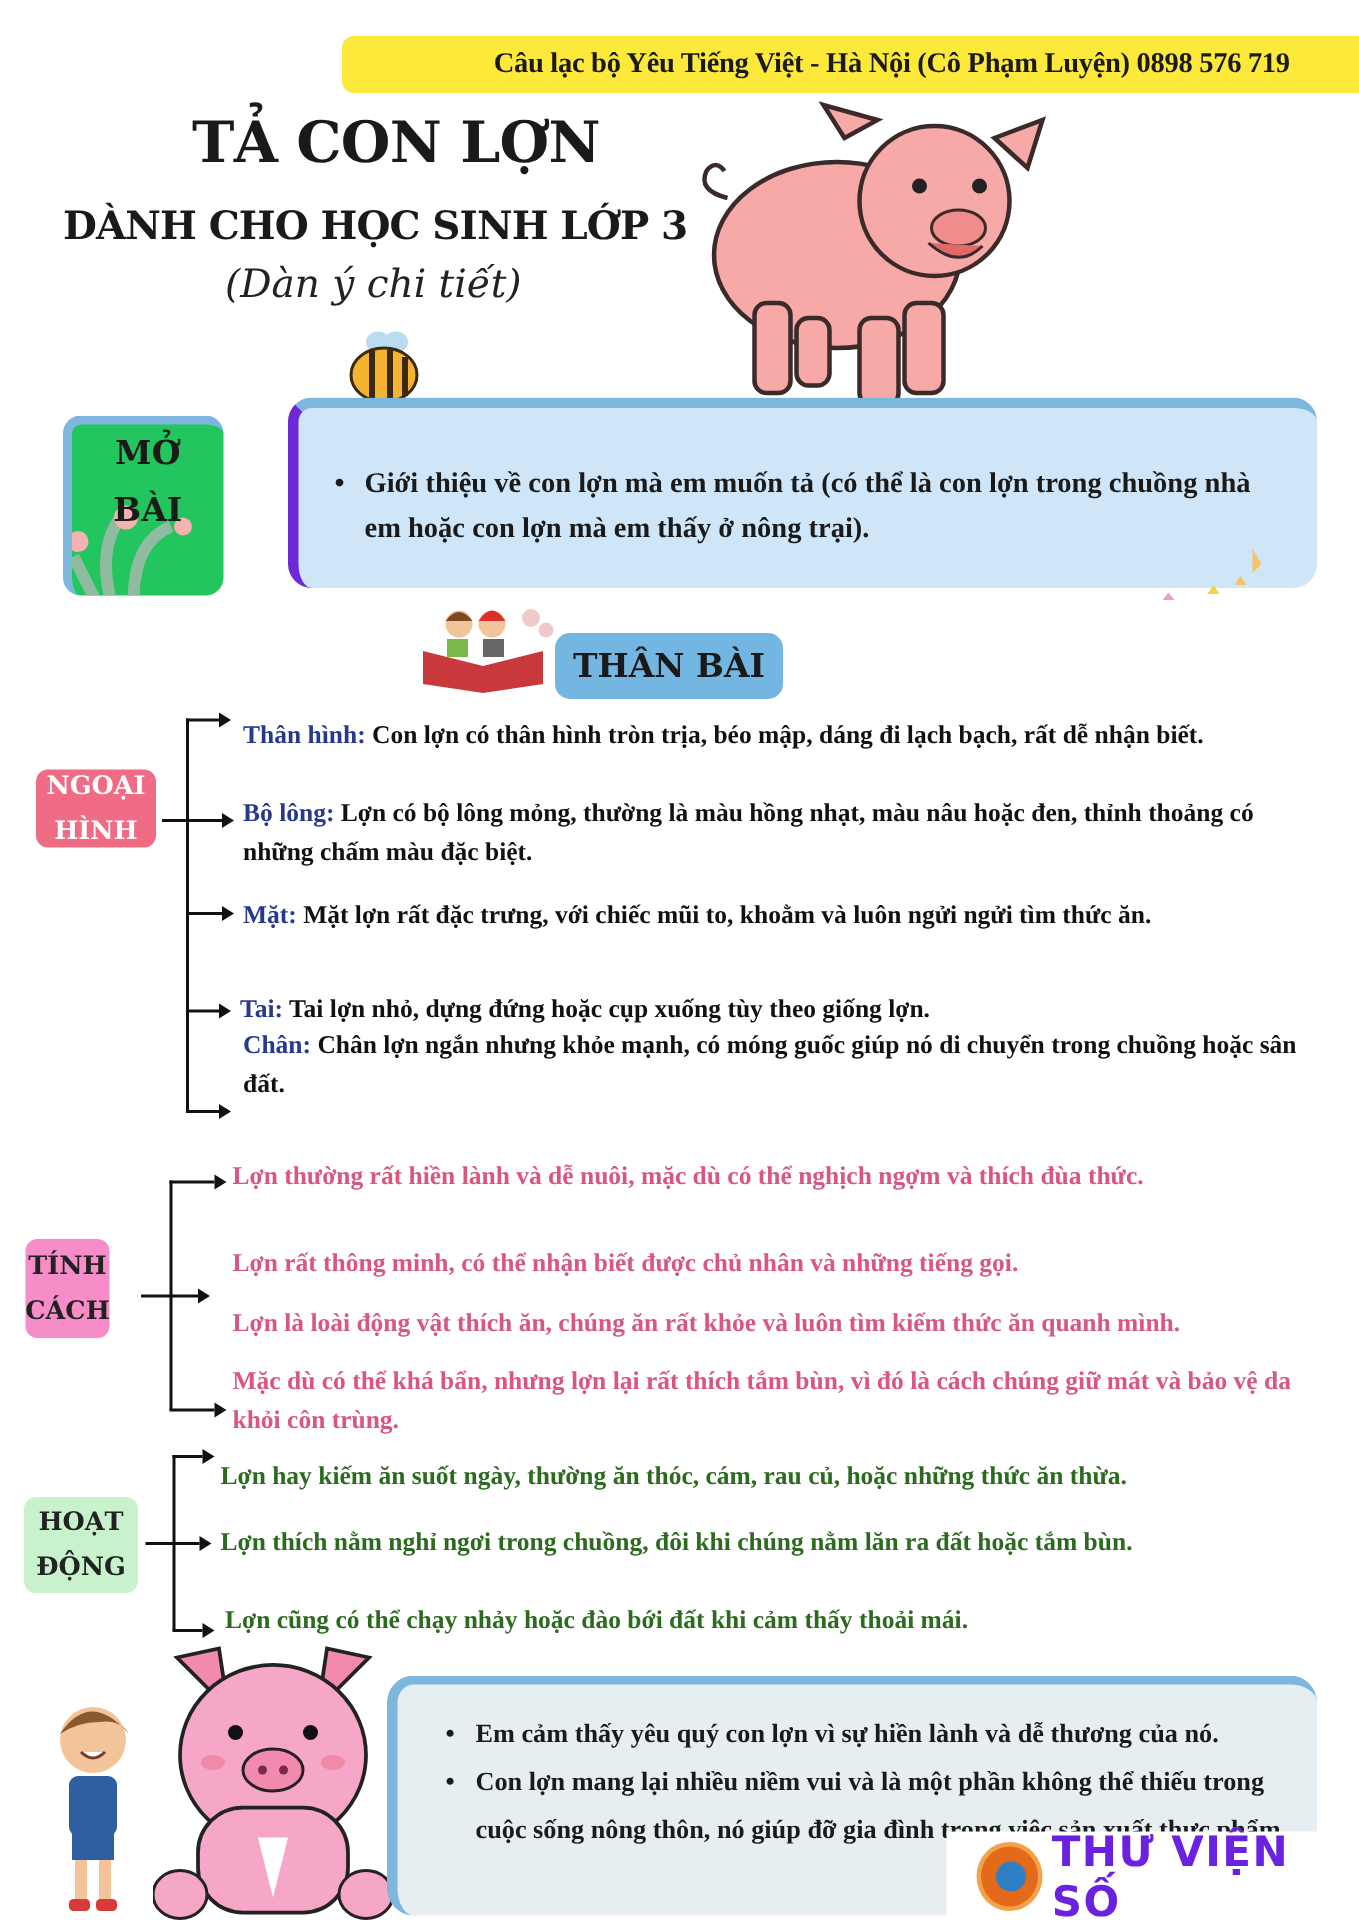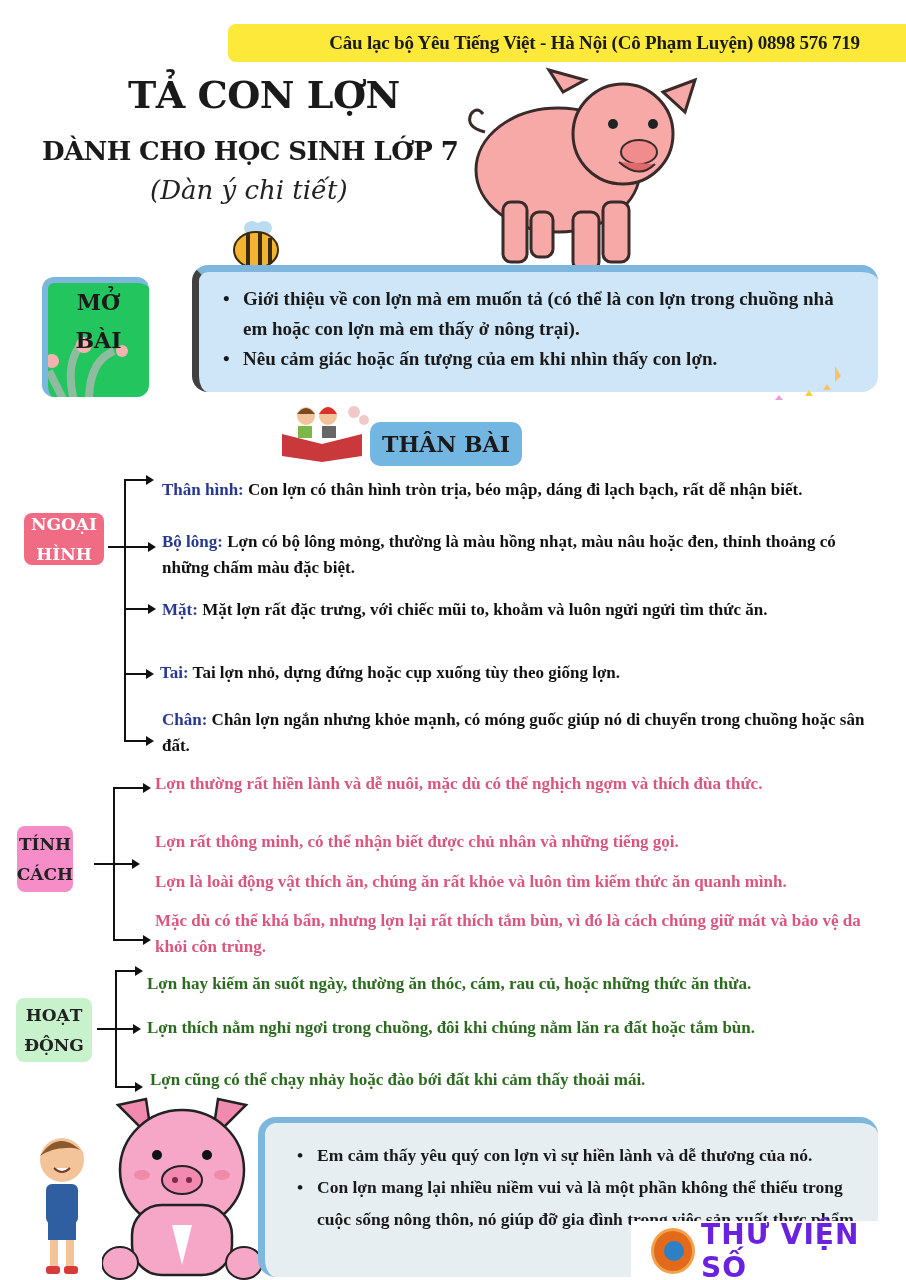--- a/index.html
+++ b/index.html
@@ -28,22 +28,22 @@
     border-top: 6px solid #7db7dd; border-left: 6px solid #7db7dd;
     display: flex; flex-direction: column; align-items: center; justify-content: flex-start;
     font-weight: bold; font-size: 22px; line-height: 38px; color: #1a1a1a; overflow: hidden;
   }
   .mo-label span { position: relative; z-index: 2; }
   .flower { position: absolute; left: -4px; bottom: -4px; width: 100px; height: 80px; z-index: 1; }
 
   .mo-box {
     left: 192px; top: 265px; width: 686px; height: 127px;
     background: #cfe6f8; border-radius: 16px;
-    border-top: 7px solid #7db7dd; border-left: 7px solid #404040;
-    padding: 12px 20px 0 22px;
+    border-top: 7px solid #7db7dd; border-left: 7px solid #6d28d9;
+    padding: 36px 20px 0 22px;
     font-family: "Liberation Serif", serif; font-weight: bold; font-size: 19px; line-height: 30px;
   }
   .bullet-list li { list-style: none; position: relative; padding-left: 22px; }
   .bullet-list li::before { content: "•"; position: absolute; left: 2px; top: 0; }
 
   
   .than-label {
     left: 370px; top: 422px; width: 152px; height: 44px;
     background: #74b6e2; border-radius: 10px;
     display: flex; align-items: center; justify-content: center;
@@ -95,21 +95,21 @@
   .kids { left: 278px; top: 402px; width: 92px; height: 60px; }
   .pig-small { left: 102px; top: 1095px; width: 160px; height: 185px; }
   .boy { left: 26px; top: 1128px; width: 70px; height: 152px; }
   .butterflies { left: 765px; top: 360px; width: 90px; height: 48px; }
 </style>
 </head>
 <body>
 
 <div class="abs banner">Câu lạc bộ Yêu Tiếng Việt - Hà Nội (Cô Phạm Luyện) 0898 576 719</div>
 <div class="abs title1">TẢ CON LỢN</div>
-<div class="abs title2">DÀNH CHO HỌC SINH LỚP 7</div>
+<div class="abs title2">DÀNH CHO HỌC SINH LỚP 3</div>
 <div class="abs subtitle">(Dàn ý chi tiết)</div>
 
 <svg class="abs pig-big" viewBox="0 0 240 215">
   <path d="M22 70 q-20 -5 -14 -18 q6 -8 12 0" fill="none" stroke="#3a2a2a" stroke-width="3"></path>
   <ellipse cx="95" cy="108" rx="82" ry="62" fill="#f7a9a8" stroke="#3a2a2a" stroke-width="3"></ellipse>
   <rect x="40" y="140" width="24" height="60" rx="8" fill="#f7a9a8" stroke="#3a2a2a" stroke-width="3"></rect>
   <rect x="68" y="150" width="22" height="45" rx="8" fill="#f7a9a8" stroke="#3a2a2a" stroke-width="3"></rect>
   <rect x="110" y="150" width="26" height="58" rx="8" fill="#f7a9a8" stroke="#3a2a2a" stroke-width="3"></rect>
   <rect x="140" y="140" width="26" height="60" rx="8" fill="#f7a9a8" stroke="#3a2a2a" stroke-width="3"></rect>
   <path d="M100 30 l-14 -22 l36 10 z" fill="#f7a9a8" stroke="#3a2a2a" stroke-width="3"></path>
@@ -135,21 +135,20 @@
     <circle cx="40" cy="24" r="8" fill="#f4b3b0"></circle>
     <circle cx="78" cy="30" r="6" fill="#f4b3b0"></circle>
   </svg>
   <span>MỞ</span>
   <span>BÀI</span>
 </div>
 
 <div class="abs mo-box">
   <ul class="bullet-list">
     <li>Giới thiệu về con lợn mà em muốn tả (có thể là con lợn trong chuồng nhà em hoặc con lợn mà em thấy ở nông trại).</li>
-    <li>Nêu cảm giác hoặc ấn tượng của em khi nhìn thấy con lợn.</li>
   </ul>
 </div>
 
 <svg class="abs butterflies" viewBox="0 0 90 48">
   <path d="M70 6 l6 10 l-6 6 z" fill="#f6c26a"></path>
   <path d="M40 36 l4 -6 l4 6 z" fill="#f2d24a"></path>
   <path d="M10 40 l4 -5 l4 5 z" fill="#e6a0d8"></path>
   <path d="M58 30 l4 -6 l4 6 z" fill="#f6c26a"></path>
 </svg>
 
@@ -187,21 +186,21 @@
 </div>
 <div class="abs item ngoai-item" style="left:162px; top:529px; width:720px;">
   <span class="key">Bộ lông:</span><span> Lợn có bộ lông mỏng, thường là màu hồng nhạt, màu nâu hoặc đen, thỉnh thoảng có những chấm màu đặc biệt.</span>
 </div>
 <div class="abs item ngoai-item" style="left:162px; top:597px; width:720px;">
   <span class="key">Mặt:</span><span> Mặt lợn rất đặc trưng, với chiếc mũi to, khoằm và luôn ngửi ngửi tìm thức ăn.</span>
 </div>
 <div class="abs item ngoai-item" style="left:160px; top:660px; width:720px;">
   <span class="key">Tai:</span><span> Tai lợn nhỏ, dựng đứng hoặc cụp xuống tùy theo giống lợn.</span>
 </div>
-<div class="abs item ngoai-item" style="left:162px; top:707px; width:720px;font-family:Liberation Serif, serif;">
+<div class="abs item ngoai-item" style="left:162px; top:684px; width:720px;font-family:Liberation Serif, serif;">
   <span class="key">Chân:</span><span> Chân lợn ngắn nhưng khỏe mạnh, có móng guốc giúp nó di chuyển trong chuồng hoặc sân đất.</span>
 </div>
 
 <div class="abs tag tag-tinh">
   <span>TÍNH</span>
   <span>CÁCH</span>
 </div>
 <div class="abs vline" style="left:113px; top:787px; height:153px;"></div>
 <div class="abs hline" style="left:94px; top:863px; width:38px;"></div>
 <div class="abs arrow" style="left:132px; top:859px;"></div>

